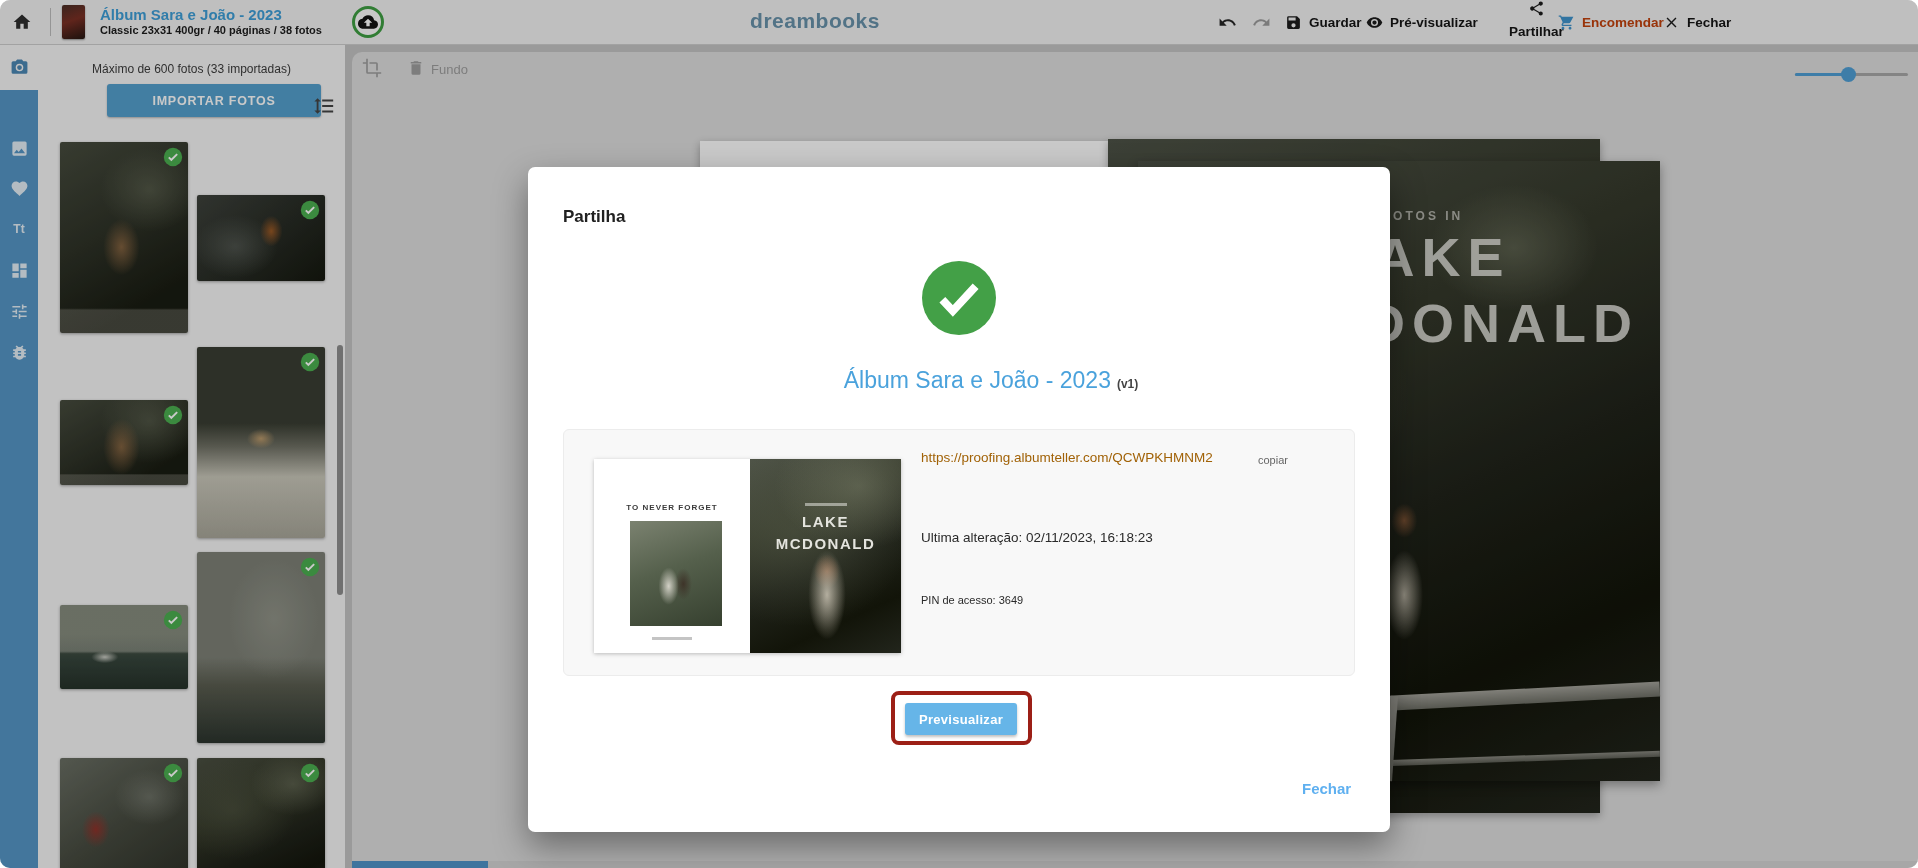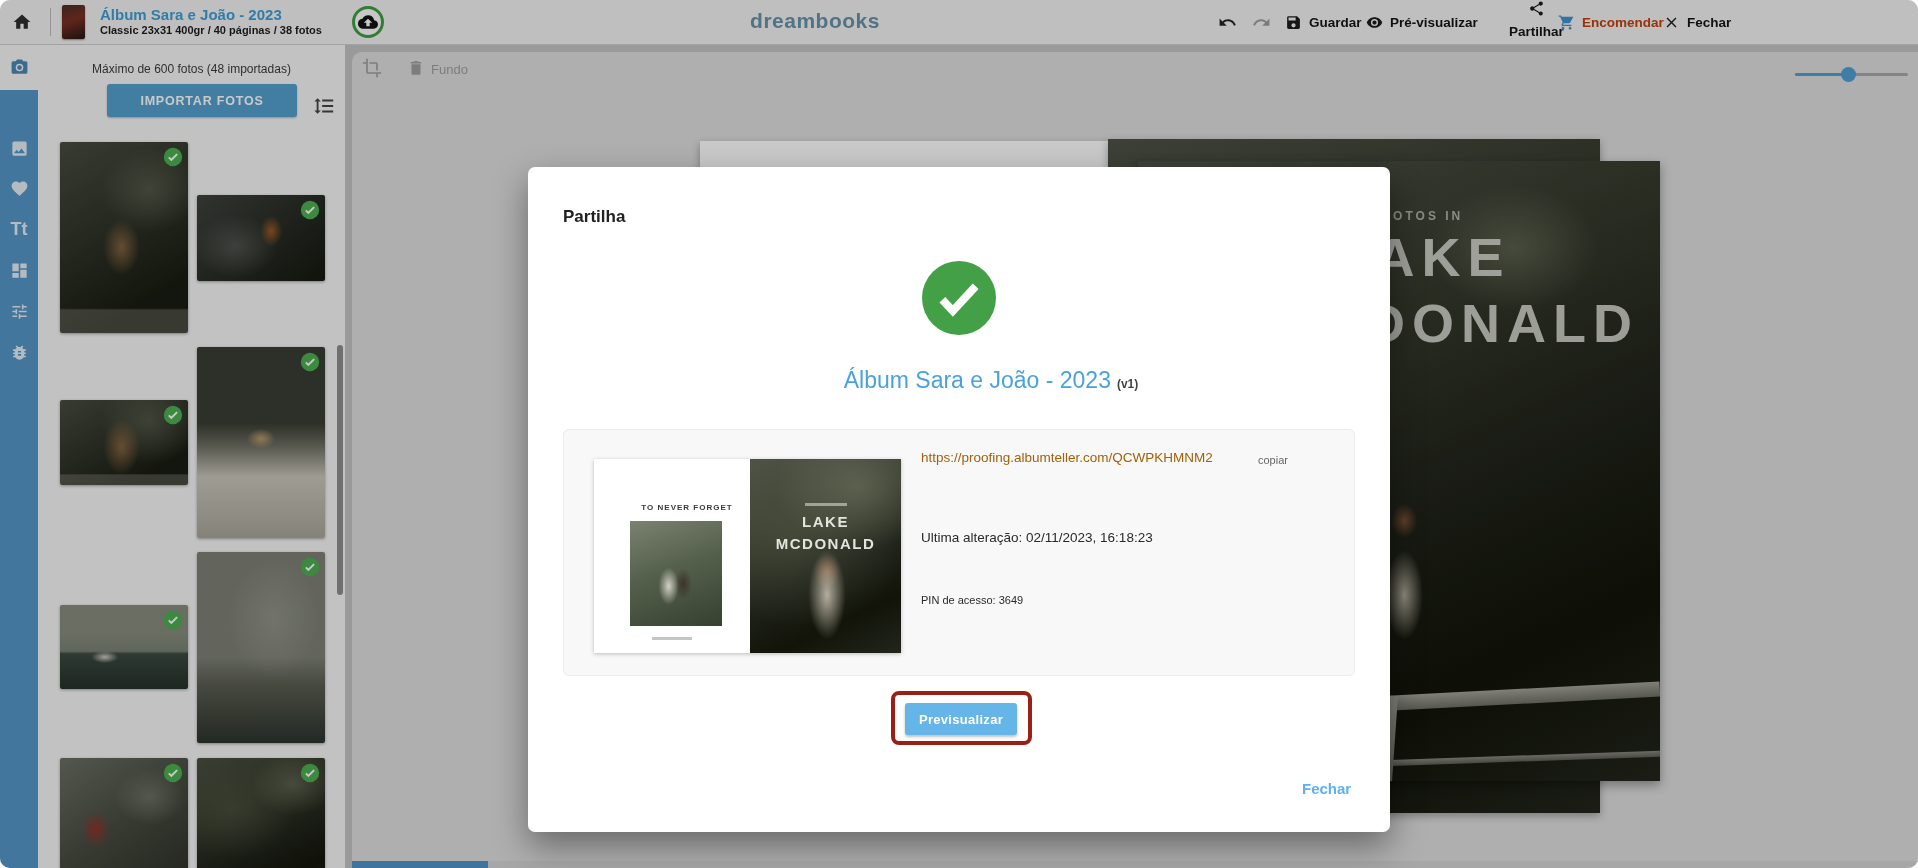--- a/index.html
+++ b/index.html
@@ -29,27 +29,27 @@
   .tb-action.blue svg{fill:#3f94cd;}
   .icon-undo{position:absolute;left:1218px;top:13px;width:19px;height:19px;fill:#262626;}
   .icon-redo{position:absolute;left:1252px;top:13px;width:19px;height:19px;fill:#9d9d9d;}
 
   
   .sidebar{position:absolute;left:0;top:44px;width:38px;height:824px;background:#5596c6;z-index:5;}
   .sb-item{position:absolute;left:0;width:38px;height:40px;display:flex;align-items:center;justify-content:center;}
   .sb-item svg{width:19px;height:19px;fill:rgba(255,255,255,.85);}
   .sb-item.active{background:#f6f6f6;height:46px;}
   .sb-item.active svg{fill:#4c88b4;}
-  .sb-tt{font-size:18px;font-weight:bold;color:rgba(255,255,255,.85);letter-spacing:0;}
+  .sb-tt{font-size:12px;font-weight:bold;color:rgba(255,255,255,.85);letter-spacing:0;}
 
   
   .panel{position:absolute;left:38px;top:44px;width:307px;height:824px;background:#f6f6f6;z-index:4;}
   .panel-label{position:absolute;left:38px;top:62px;width:307px;text-align:center;font-size:12px;
       color:#3c3c3c;z-index:6;}
-  .import-btn{position:absolute;left:107px;top:84px;width:190px;height:33px;background:#54a0ce;
+  .import-btn{position:absolute;left:107px;top:84px;width:214px;height:33px;background:#54a0ce;
       border:none;border-radius:3px;color:#fff;font-weight:bold;font-size:12.5px;letter-spacing:.8px;
       font-family:"Liberation Sans",sans-serif;z-index:6;box-shadow:0 1px 2px rgba(0,0,0,.25);}
   .sort-icon{position:absolute;left:313px;top:95px;width:22px;height:22px;fill:#454545;z-index:6;}
   .thumb{position:absolute;border-radius:2px;box-shadow:0 1px 3px rgba(0,0,0,.35);z-index:6;}
   .badge{position:absolute;top:5px;right:5px;width:20px;height:20px;}
   .scrollbar-v{position:absolute;left:337px;top:345px;width:6px;height:250px;background:#8f8f8f;
       border-radius:3px;z-index:7;}
 
   
   .ph-rock{background:
@@ -129,21 +129,21 @@
   .check-wrap{position:absolute;left:394px;top:94px;width:74px;height:74px;}
   .modal-album{position:absolute;left:0;top:200px;width:926px;text-align:center;font-size:23px;
       color:#4aa2dc;}
   .modal-version{font-size:12px;font-weight:bold;color:#444;margin-left:6px;}
   .share-card{position:absolute;left:35px;top:262px;width:792px;height:247px;background:#f8f8f8;
       border:1px solid #ececec;border-radius:6px;box-sizing:border-box;}
   .card-thumb{position:absolute;left:30px;top:29px;width:307px;height:194px;background:#fff;
       box-shadow:0 1px 4px rgba(0,0,0,.25);}
   .ct-back{position:absolute;left:0;top:0;width:156px;height:194px;background:#fff;}
   .ct-caption{position:absolute;left:0;top:44px;width:156px;text-align:center;font-size:8px;
-      letter-spacing:1px;font-weight:bold;color:#3a3a3a;padding-left:15px;}
+      letter-spacing:1px;font-weight:bold;color:#3a3a3a;}
   .ct-photo{position:absolute;left:36px;top:62px;width:92px;height:105px;background:
       radial-gradient(14px 26px at 42% 62%, rgba(225,222,212,.9), transparent 72%),
       radial-gradient(12px 22px at 58% 60%, rgba(60,48,38,.9), transparent 72%),
       linear-gradient(160deg,#7b8270 0%,#55604c 45%,#36402f 100%);}
   .ct-footer{position:absolute;left:58px;top:178px;width:40px;height:3px;background:#c4c4c4;}
   .ct-front{position:absolute;left:156px;top:0;width:151px;height:194px;}
   .ct-kicker{position:absolute;left:0;top:44px;width:151px;height:3px;display:flex;justify-content:center;}
   .ct-kicker span{display:block;width:42px;height:3px;background:rgba(230,230,224,.55);}
   .ct-line{position:absolute;width:151px;text-align:center;font-weight:bold;font-size:15px;
       letter-spacing:1.5px;color:#e4e4de;}
@@ -248,21 +248,21 @@
         </svg>
     </div>
     <div class="sb-item" style="top:288px;">
       <svg viewBox="0 0 24 24">
           <path d="M20 8h-2.81a5.985 5.985 0 0 0-1.82-1.96L17 4.41 15.59 3l-2.17 2.17a6.002 6.002 0 0 0-2.83 0L8.41 3 7 4.41l1.62 1.63C7.88 6.55 7.26 7.22 6.81 8H4v2h2.09c-.05.33-.09.66-.09 1v1H4v2h2v1c0 .34.04.67.09 1H4v2h2.81c1.04 1.79 2.97 3 5.19 3s4.15-1.21 5.19-3H20v-2h-2.09c.05-.33.09-.66.09-1v-1h2v-2h-2v-1c0-.34-.04-.67-.09-1H20V8zm-6 8h-4v-2h4v2zm0-4h-4v-2h4v2z"></path>
         </svg>
     </div>
   </div>
 
   <div class="panel"></div>
-  <div class="panel-label">Máximo de 600 fotos (48 importadas)</div>
+  <div class="panel-label">Máximo de 600 fotos (33 importadas)</div>
   <button class="import-btn">IMPORTAR FOTOS</button>
   <svg class="sort-icon" viewBox="0 0 24 24">
       <path d="M6 7h2.5L5 3.5 1.5 7H4v10H1.5L5 20.5 8.5 17H6V7zm4-2v2h12V5H10zm0 14h12v-2H10v2zm0-6h12v-2H10v2z"></path>
     </svg>
 
   <div class="thumb ph-bridge" style="left:60px;top:142px;width:128px;height:191px;">
     <svg class="badge" viewBox="0 0 24 24">
         <circle cx="12" cy="12" r="11" fill="#4caf50"></circle>
         <path d="M7 12.5l3 3 7-7" stroke="#fff" stroke-width="2.4" fill="none"></path>
       </svg>

